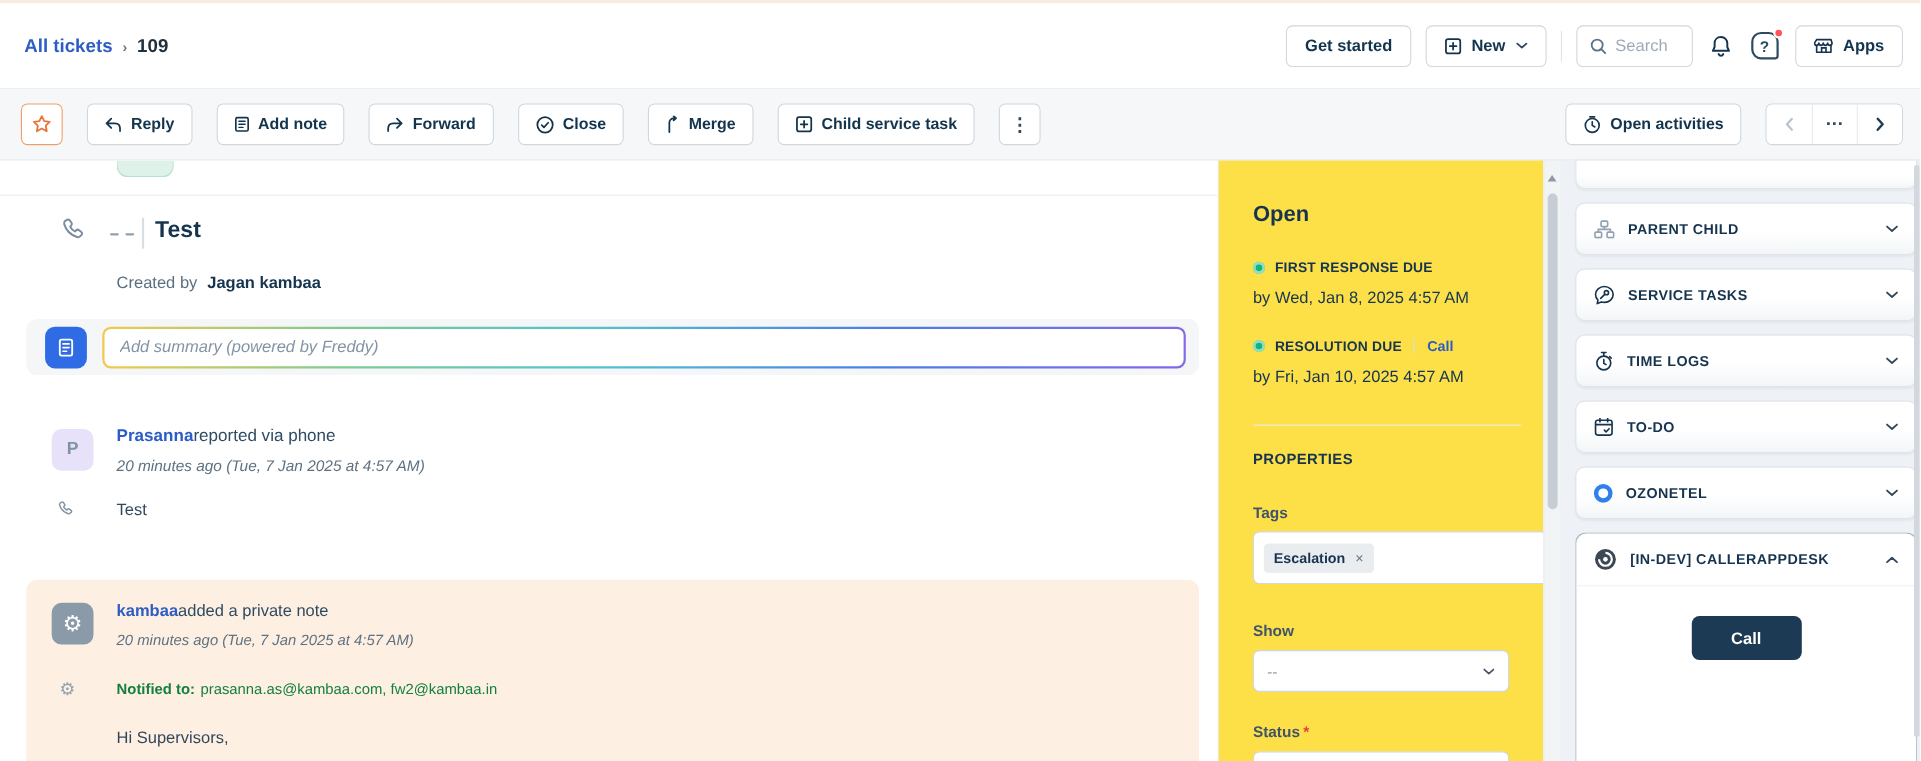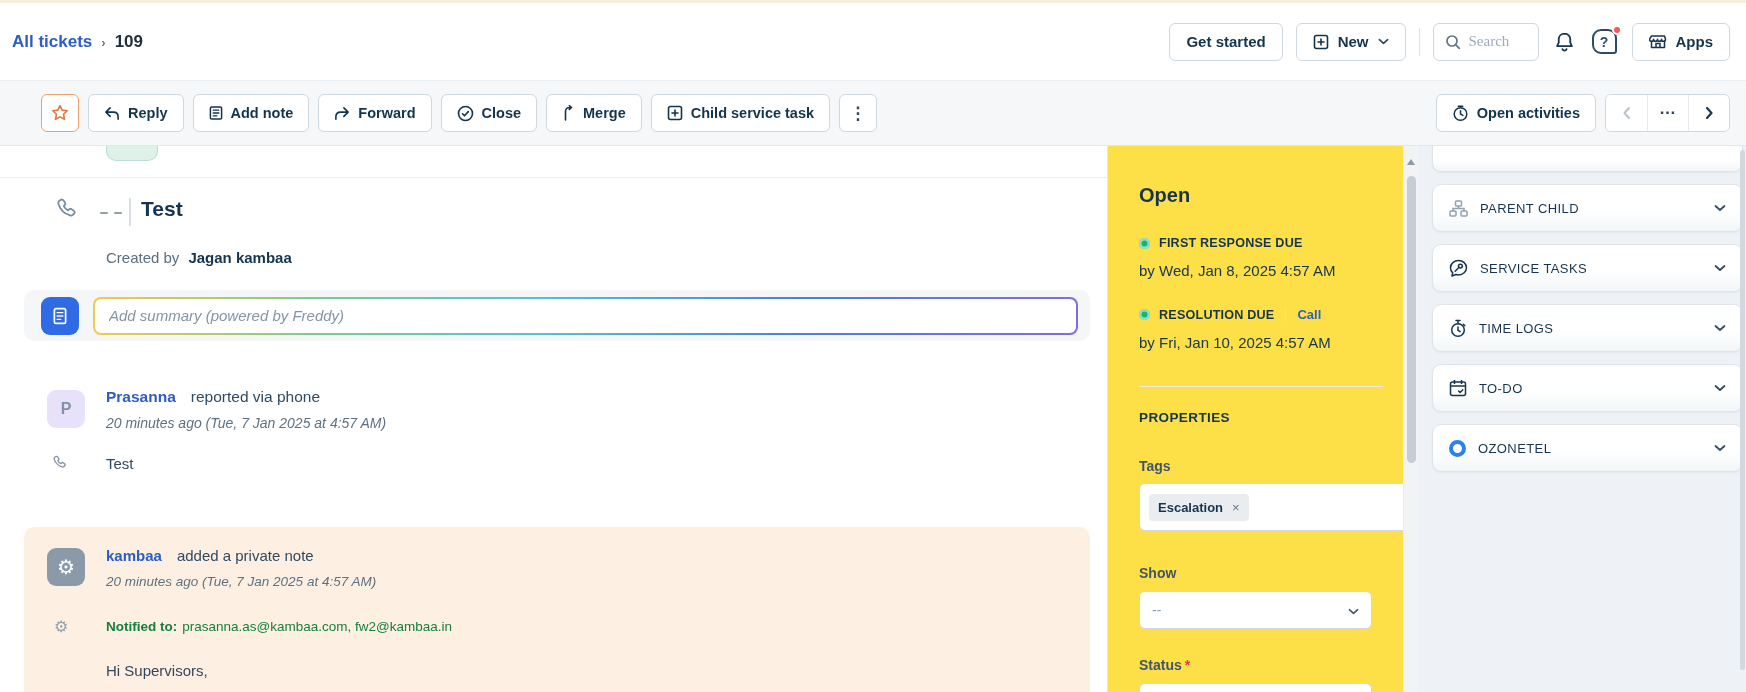--- a/index.html
+++ b/index.html
@@ -2,37 +2,37 @@
 <html><head>
 <meta charset="utf-8">
 <style>
   *{margin:0;padding:0;box-sizing:border-box}
   html,body{width:1746px;height:692px;overflow:hidden;background:#fff}
   .screen{position:relative;width:1746px;height:692px;font-family:"Liberation Sans",sans-serif;color:#12344d;background:#fff;overflow:hidden}
   .topstrip{position:absolute;top:0;left:0;right:0;height:3px;background:#f7ecdd}
   .leftstrip{position:absolute;top:10px;left:0;width:5px;height:70px;background:#17364e}
 
   
-  .topbar{position:absolute;top:3px;left:0;right:0;height:77px;background:#fff;display:flex;align-items:center;padding:0 16px 0 12px}
+  .topbar{position:absolute;top:3px;left:0;right:0;height:77px;background:#fff;display:flex;align-items:center;padding:0 16px 0 22px}
   .breadcrumb{display:flex;align-items:center;gap:9px;font-size:17px}
   .bc-link{color:#2c5cc5;font-weight:700;cursor:pointer}
   .bc-sep{color:#64788c;font-size:13px;font-weight:700;transform:translateY(1px)}
   .bc-id{color:#22303c;font-weight:600}
   .topbar-right{margin-left:auto;display:flex;align-items:center;gap:13px}
   .btn{height:38px;background:#fff;border:1px solid #cfd7df;border-radius:6px;display:inline-flex;align-items:center;gap:9px;padding:0 16px;font-size:15px;font-weight:700;color:#12344d;cursor:pointer;font-family:inherit}
   .vsep{width:1px;height:28px;background:#dde3e9}
   .searchbox{height:38px;width:106px;border:1px solid #cfd7df;border-radius:6px;display:flex;align-items:center;gap:8px;padding:0 11px;background:#fff}
-  .searchbox input{border:0;outline:0;flex:1;min-width:0;font-size:15px;color:#33475c;background:transparent;font-family:Liberation Serif, serif}
+  .searchbox input{border:0;outline:0;flex:1;min-width:0;font-size:15px;color:#33475c;background:transparent;font-family:Liberation Sans, sans-serif}
   .searchbox input::placeholder{color:#9dabb9}
   .iconbtn{background:none;border:none;cursor:pointer;display:flex;align-items:center;justify-content:center;padding:2px;position:relative}
   .help-bubble{width:25px;height:25px;border:2.2px solid #2e4a61;border-radius:9px 9px 3px 9px;display:flex;align-items:center;justify-content:center;font-size:14px;font-weight:700;color:#2e4a61}
   .reddot{position:absolute;top:-2px;right:-3px;width:10px;height:10px;border-radius:50%;background:#ff5456;border:2px solid #fff}
 
   
-  .toolbar{position:absolute;top:80px;left:0;right:0;height:66px;background:#f5f7f9;border-top:1px solid #eceff2;border-bottom:1px solid #e0e6ea;display:flex;align-items:center;padding:0 16px 0 41px;gap:9px}
+  .toolbar{position:absolute;top:80px;left:0;right:0;height:66px;background:#f5f7f9;border-top:1px solid #eceff2;border-bottom:1px solid #e0e6ea;display:flex;align-items:center;padding:0 16px 0 19px;gap:22px}
   .tbtn{height:38px;background:#fff;border:1px solid #cfd7df;border-radius:6px;display:inline-flex;align-items:center;gap:8px;padding:0 15px;font-size:14.5px;font-weight:700;color:#12344d;cursor:pointer;font-family:inherit}
   .star-btn{width:38px;padding:0;justify-content:center;border-color:#efa06a}
   .kebab-btn{width:38px;padding:0;justify-content:center}
   .kebab{font-size:17px;color:#33475c;font-weight:700;letter-spacing:0}
   .spacer{flex:1}
   .pager{display:flex;border:1px solid #cfd7df;border-radius:6px;background:#fff;height:38px;overflow:hidden}
   .pager>button{width:41px;border:none;background:#fff;display:flex;align-items:center;justify-content:center;border-left:1px solid #e5eaee;cursor:pointer;font-family:inherit}
   .pager>button:first-child{border-left:none}
   .pager .dots{font-size:17px;font-weight:700;color:#33475c;letter-spacing:1px;line-height:10px;padding-bottom:8px}
   .pager .disabled svg path{stroke:#b9c3cd}
@@ -55,21 +55,21 @@
   .createdby{position:absolute;top:103px;left:106px;font-size:15px;color:#5a6e80}
   .createdby .cb-name{color:#16344f;font-weight:700;margin-left:9px}
   .summary-wrap{position:absolute;top:144px;left:24px;width:1066px;height:51px;background:#f4f6f8;border-radius:10px;display:flex;align-items:center;gap:14px;padding:0 12px 0 17px}
   .summary-icon{width:38px;height:38px;border-radius:9px;background:#2e6be5;display:flex;align-items:center;justify-content:center;flex:0 0 auto;cursor:pointer}
   .summary-border{flex:1;height:38px;border-radius:8px;padding:2px;background:linear-gradient(90deg,#f2c94c,#7ecb8f 22%,#53c4cf 45%,#4a7ee8 72%,#8468e8)}
   .summary-input{width:100%;height:100%;border:0;outline:0;border-radius:6px;padding:0 14px;font-size:15px;font-style:italic;color:#33475c;background:#fff;font-family:inherit}
   .summary-input::placeholder{color:#8494a5;font-style:italic}
   .avatar{width:38px;height:38px;border-radius:9px;display:flex;align-items:center;justify-content:center}
   .avatar-p{position:absolute;top:244px;left:47px;background:#e7e2fa;color:#8291a5;font-weight:700;font-size:16px}
   .msg-line{position:absolute;top:242px;left:106px;font-size:15.5px;color:#2f4a61}
-  .author-link{color:#2c5cc5;font-weight:700;margin-right:15px;cursor:pointer}
+  .author-link{color:#2c5cc5;font-weight:700;margin-right:0;cursor:pointer}
   .msg-time{position:absolute;top:269px;left:106px;font-style:italic;font-size:14px;color:#5f7181}
   .phone-sm{position:absolute;top:308px;left:52px}
   .msg-body{position:absolute;top:309px;left:106px;font-size:15px;color:#33475c}
   .note{position:absolute;top:381px;left:24px;width:1066px;height:166px;background:#fdf0e2;border-radius:10px 10px 0 0}
   .avatar-g{position:absolute;top:21px;left:23px;background:#8b9aa9;color:#fff;font-size:20px}
   .note-line{position:absolute;top:20px;left:82px;font-size:15px;color:#2f4a61}
   .note-time{position:absolute;top:47px;left:82px;font-style:italic;font-size:13.5px;color:#5f7181}
   .note-gear{position:absolute;top:90px;left:30px;color:#93a2b0;font-size:16px}
   .note-notify{position:absolute;top:92px;left:82px;font-size:13.5px;color:#15803d}
   .note-notify .nlabel{font-weight:700;margin-right:5px}
@@ -95,21 +95,21 @@
   .select .chev{margin-left:auto}
   .status-sliver{position:absolute;top:537px;left:31px;width:233px;height:9px;border:1px solid #cfd7df;border-bottom:none;border-radius:6px 6px 0 0;background:#fff;cursor:pointer}
 
   
   .mid-arrow{position:absolute;top:13px;left:3px;width:0;height:0;border-left:4.5px solid transparent;border-right:4.5px solid transparent;border-bottom:6px solid #8d99a6;cursor:pointer}
   .mid-thumb{position:absolute;top:30px;left:3px;width:9px;height:287px;background:#c6cdd4;border-radius:5px;cursor:pointer}
 
   
   .wcard{position:absolute;left:14px;width:311px;height:48px;background:linear-gradient(180deg,#ffffff 55%,#f3f6f8);border:1px solid #dee4ea;border-radius:9px;display:flex;align-items:center;gap:12px;padding:0 16px;box-shadow:0 1px 2px rgba(30,50,70,.05);cursor:pointer}
   .wpartial{top:0;height:26px;border-top:none;border-radius:0 0 9px 9px}
-  .wlabel{font-size:13px;font-weight:400;color:#16344f;letter-spacing:.4px}
+  .wlabel{font-size:13px;font-weight:700;color:#16344f;letter-spacing:.4px}
   .wchev{margin-left:auto;display:flex}
   .oz-ring{width:17px;height:17px;border-radius:50%;border:4.5px solid #2f80ed}
   .wcaller{position:absolute;left:14px;top:338px;width:311px;bottom:0;background:#fff;border:1px solid #a9b6c1;border-bottom:none;border-radius:10px 10px 0 0}
   .wcaller-head{height:48px;display:flex;align-items:center;gap:12px;padding:0 16px;border-bottom:1px solid #eef1f4;cursor:pointer}
   .call-btn{position:absolute;top:75px;left:50%;transform:translateX(-50%);width:100px;height:40px;background:#1d3a54;color:#fff;font-size:15px;font-weight:700;border:none;border-radius:7px;cursor:pointer;font-family:inherit}
   .page-scroll{position:absolute;right:1px;top:4px;width:5px;height:520px;background:#d2d8de;border-radius:3px}
 </style>
 </head>
 <body>
 
@@ -442,17 +442,35 @@
       <div class="wcard" style="top:278px">
         <span class="oz-ring"></span>
         <span class="wlabel">OZONETEL</span>
         <span class="wchev">
           <svg width="12" height="8" viewBox="0 0 12 7">
               <path d="M1.5 1.5L6 5.5l4.5-4" fill="none" stroke="#33475c" stroke-width="1.7" stroke-linecap="round" stroke-linejoin="round"></path>
             </svg>
         </span>
       </div>
 
+      <div class="wcaller">
+        <div class="wcaller-head">
+          <span style="display:flex">
+            <svg width="21" height="21" viewBox="0 0 21 21">
+                <circle cx="10.5" cy="10.5" r="9.5" fill="#3d4853"></circle>
+                <path d="M10.5 4.7a5.8 5.8 0 1 1-5.8 5.8" fill="none" stroke="#fff" stroke-width="2"></path>
+                <circle cx="10.5" cy="10.5" r="2.1" fill="#fff"></circle>
+              </svg>
+          </span>
+          <span class="wlabel">[IN-DEV] CALLERAPPDESK</span>
+          <span class="wchev">
+            <svg width="12" height="8" viewBox="0 0 12 7">
+                <path d="M1.5 5.5L6 1.5l4.5 4" fill="none" stroke="#33475c" stroke-width="1.7" stroke-linecap="round" stroke-linejoin="round"></path>
+              </svg>
+          </span>
+        </div>
+        <button class="call-btn">Call</button>
+      </div>
 
       <div class="page-scroll"></div>
     </div>
   </div>
 </div>
 
 </body></html>

